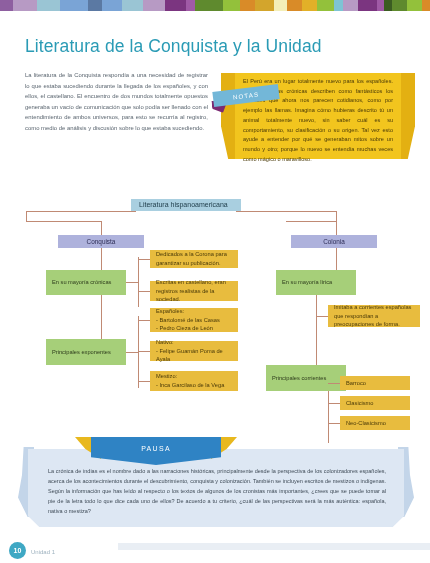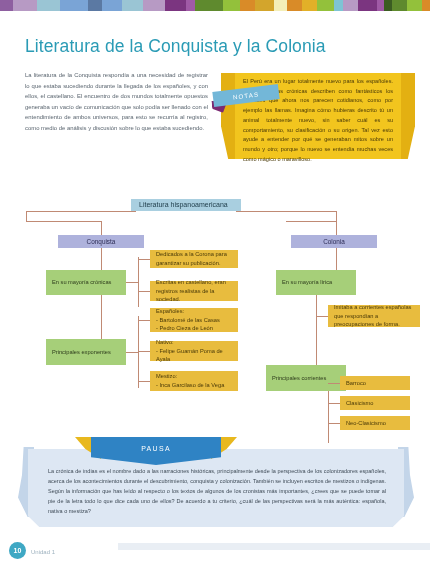--- a/index.html
+++ b/index.html
@@ -170,21 +170,21 @@
     <i style="background: rgb(126, 196, 212); width: 10px;"></i>
     <i style="background: rgb(183, 154, 196); width: 16px;"></i>
     <i style="background: rgb(123, 53, 128); width: 20px;"></i>
     <i style="background: rgb(160, 90, 166); width: 8px;"></i>
     <i style="background: rgb(59, 92, 34); width: 8px;"></i>
     <i style="background: rgb(95, 138, 46); width: 16px;"></i>
     <i style="background: rgb(147, 193, 59); width: 16px;"></i>
     <i style="background: rgb(217, 139, 40); width: 9px;"></i>
   </div>
 
-<div class="page-title">Literatura de la Conquista y la Colonia</div>
+<div class="page-title">Literatura de la Conquista y la Unidad</div>
 
 <div class="intro">La literatura de la Conquista respondía a una necesidad de registrar lo que estaba sucediendo durante la llegada de los españoles, y con ellos, el castellano. El encuentro de dos mundos totalmente opuestos generaba un vacío de comunicación que solo podía ser llenado con el entendimiento de ambos universos, para esto se recurría al registro, como medio de análisis y discusión sobre lo que estaba sucediendo.</div>
 
 <div class="notas-wrap">
   <div class="notas-fold-l"></div>
   <div class="notas-fold-r"></div>
   <div class="notas-body"></div>
   <div class="notas-text">El Perú era un lugar totalmente nuevo para los españoles. Muchas de las crónicas describen como fantásticos los animales que ahora nos parecen cotidianos, como por ejemplo las llamas. Imagina cómo hubieras descrito tú un animal totalmente nuevo, sin saber cuál es su comportamiento, su clasificación o su origen. Tal vez esto ayude a entender por qué se generaban mitos sobre un mundo y otro; porque lo nuevo se entendía muchas veces como mágico o maravilloso.</div>
   <div class="notas-ribbon-tail"></div>
   <div class="notas-ribbon">NOTAS</div>

